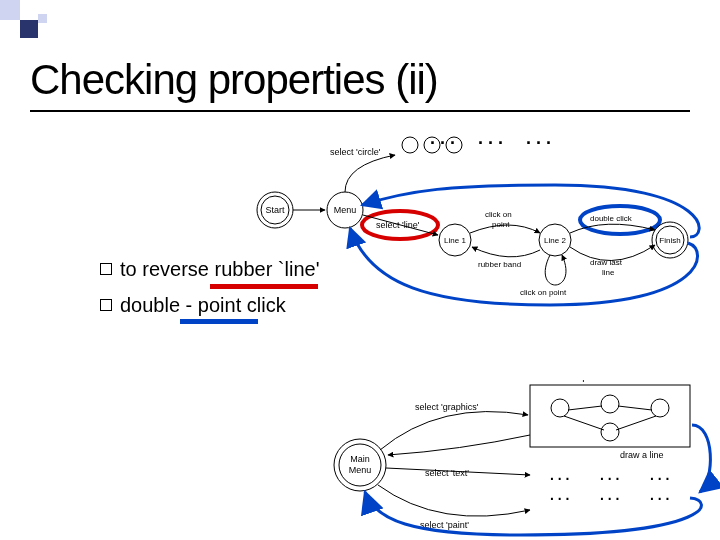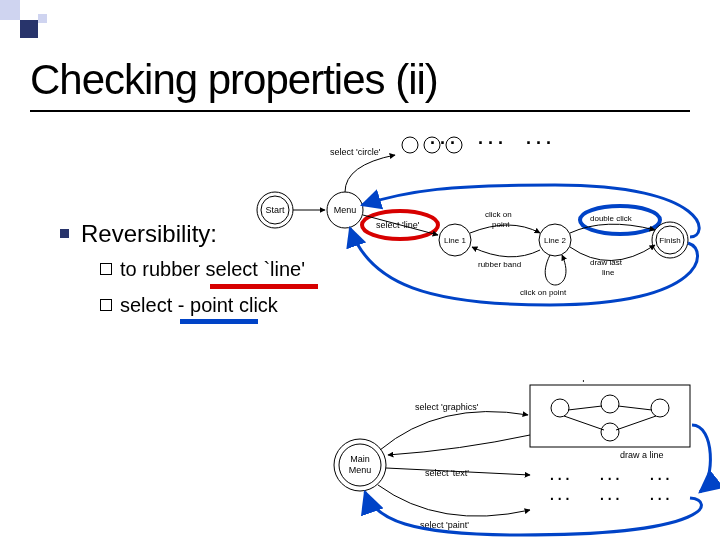--- a/index.html
+++ b/index.html
@@ -126,31 +126,28 @@
 
   <svg class="corner-deco" width="80" height="50">
     <rect x="0" y="0" width="20" height="20" fill="#cfd4f0"></rect>
     <rect x="20" y="20" width="18" height="18" fill="#28346b"></rect>
     <rect x="38" y="14" width="9" height="9" fill="#cfd4f0"></rect>
   </svg>
 
   <div class="title">Checking properties (ii)</div>
   <div class="hr"></div>
 
-  <div class="bullet1">
-    <span class="sq"></span><span>Reversibility:</span>
-  </div>
 
   <div class="sub sub1">
-    <span class="osq"></span><span>to</span><span> rubber select `line'</span>
+    <span class="osq"></span><span>to</span><span> reverse rubber `line'</span>
   </div>
   <span class="underline-red r1"></span>
 
   <div class="sub sub2">
-    <span class="osq"></span><span>select</span><span> - point click</span>
+    <span class="osq"></span><span>double</span><span> - point click</span>
   </div>
   <span class="underline-blue b1"></span>
 
   <span class="ell-dots" style="top:128px; left:430px;">. . .</span>
   <span class="ell-dots" style="top:128px; left:478px;">. . .</span>
   <span class="ell-dots" style="top:128px; left:526px;">. . .</span>
 
   <div class="diagram-top">
     <svg viewBox="0 0 460 190">
       <defs>

